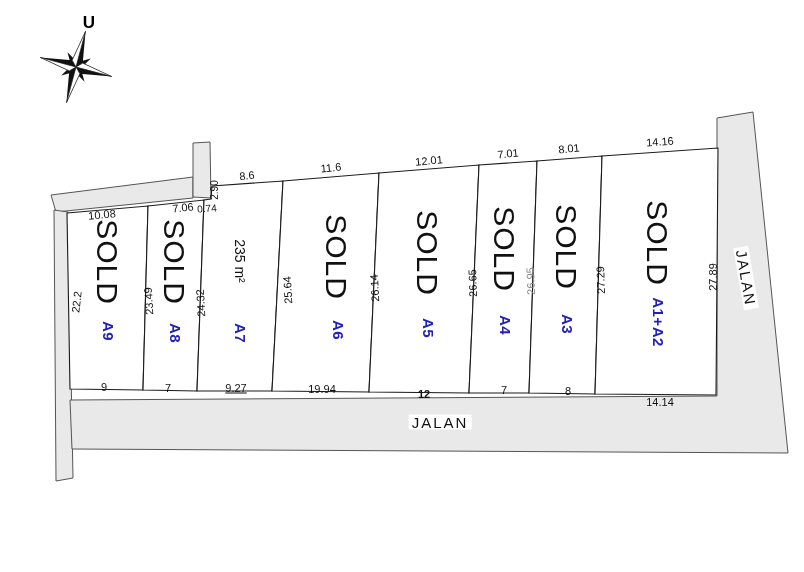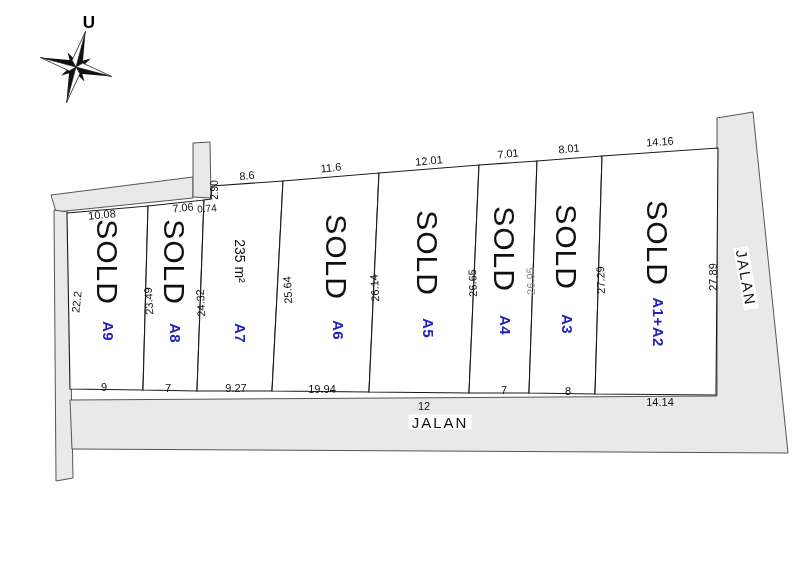--- a/index.html
+++ b/index.html
@@ -57,23 +57,23 @@
   <div class="lbl dim-sm lbl" style="left:215px;top:190px;transform:translate(-50%,-50%) rotate(-90deg);">2.90</div>
   <div class="lbl dim" style="left:247px;top:176px;transform:translate(-50%,-50%) rotate(-5deg);">8.6</div>
   <div class="lbl dim" style="left:331px;top:168px;transform:translate(-50%,-50%) rotate(-5deg);">11.6</div>
   <div class="lbl dim" style="left:429px;top:161px;transform:translate(-50%,-50%) rotate(-5deg);">12.01</div>
   <div class="lbl dim" style="left:508px;top:154px;transform:translate(-50%,-50%) rotate(-5deg);">7.01</div>
   <div class="lbl dim" style="left:569px;top:149px;transform:translate(-50%,-50%) rotate(-5deg);">8.01</div>
   <div class="lbl dim" style="left:660px;top:142px;transform:translate(-50%,-50%) rotate(-4deg);">14.16</div>
 
   <div class="lbl dim" style="left:104px;top:387px;transform:translate(-50%,-50%);">9</div>
   <div class="lbl dim" style="left:168px;top:388px;transform:translate(-50%,-50%);">7</div>
-  <div class="lbl dim" style="left:236px;top:388px;transform:translate(-50%,-50%);">9.27</div>
+  <div class="lbl dim" style="left:236px;top:388px;transform:translate(-50%,-50%);text-decoration:underline;">9.27</div>
   <div class="lbl dim" style="left:322px;top:389px;transform:translate(-50%,-50%);">19.94</div>
-  <div class="lbl dim" style="left:424px;top:406px;transform:translate(-50%,-50%);">12</div>
+  <div class="lbl dim" style="left:424px;top:394px;transform:translate(-50%,-50%);font-weight:bold;">12</div>
   <div class="lbl dim" style="left:504px;top:390px;transform:translate(-50%,-50%);">7</div>
   <div class="lbl dim" style="left:568px;top:391px;transform:translate(-50%,-50%);">8</div>
   <div class="lbl dim" style="left:660px;top:402px;transform:translate(-50%,-50%);">14.14</div>
 
   <div class="lbl dim" style="left:77px;top:302px;transform:translate(-50%,-50%) rotate(-84deg);">22.2</div>
   <div class="lbl dim" style="left:149px;top:301px;transform:translate(-50%,-50%) rotate(-93deg);">23.49</div>
   <div class="lbl dim" style="left:201px;top:303px;transform:translate(-50%,-50%) rotate(-93deg);">24.32</div>
   <div class="lbl dim" style="left:288px;top:290px;transform:translate(-50%,-50%) rotate(-93deg);">25.64</div>
   <div class="lbl dim" style="left:375px;top:288px;transform:translate(-50%,-50%) rotate(-93deg);">26.14</div>
   <div class="lbl dim" style="left:473px;top:283px;transform:translate(-50%,-50%) rotate(-92deg);">26.65</div>

